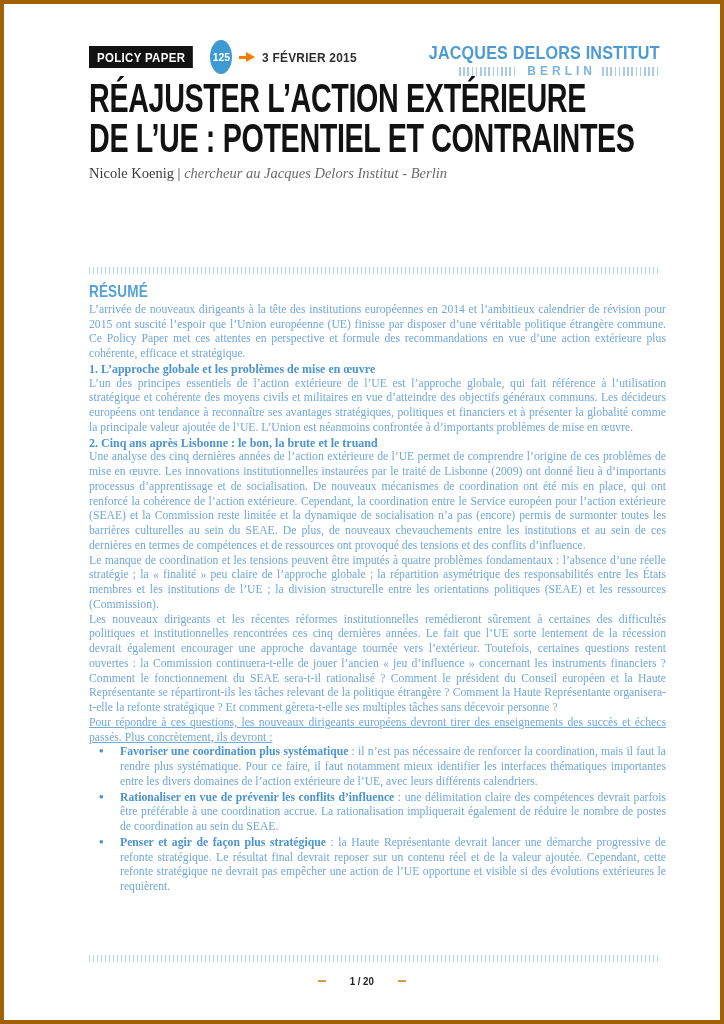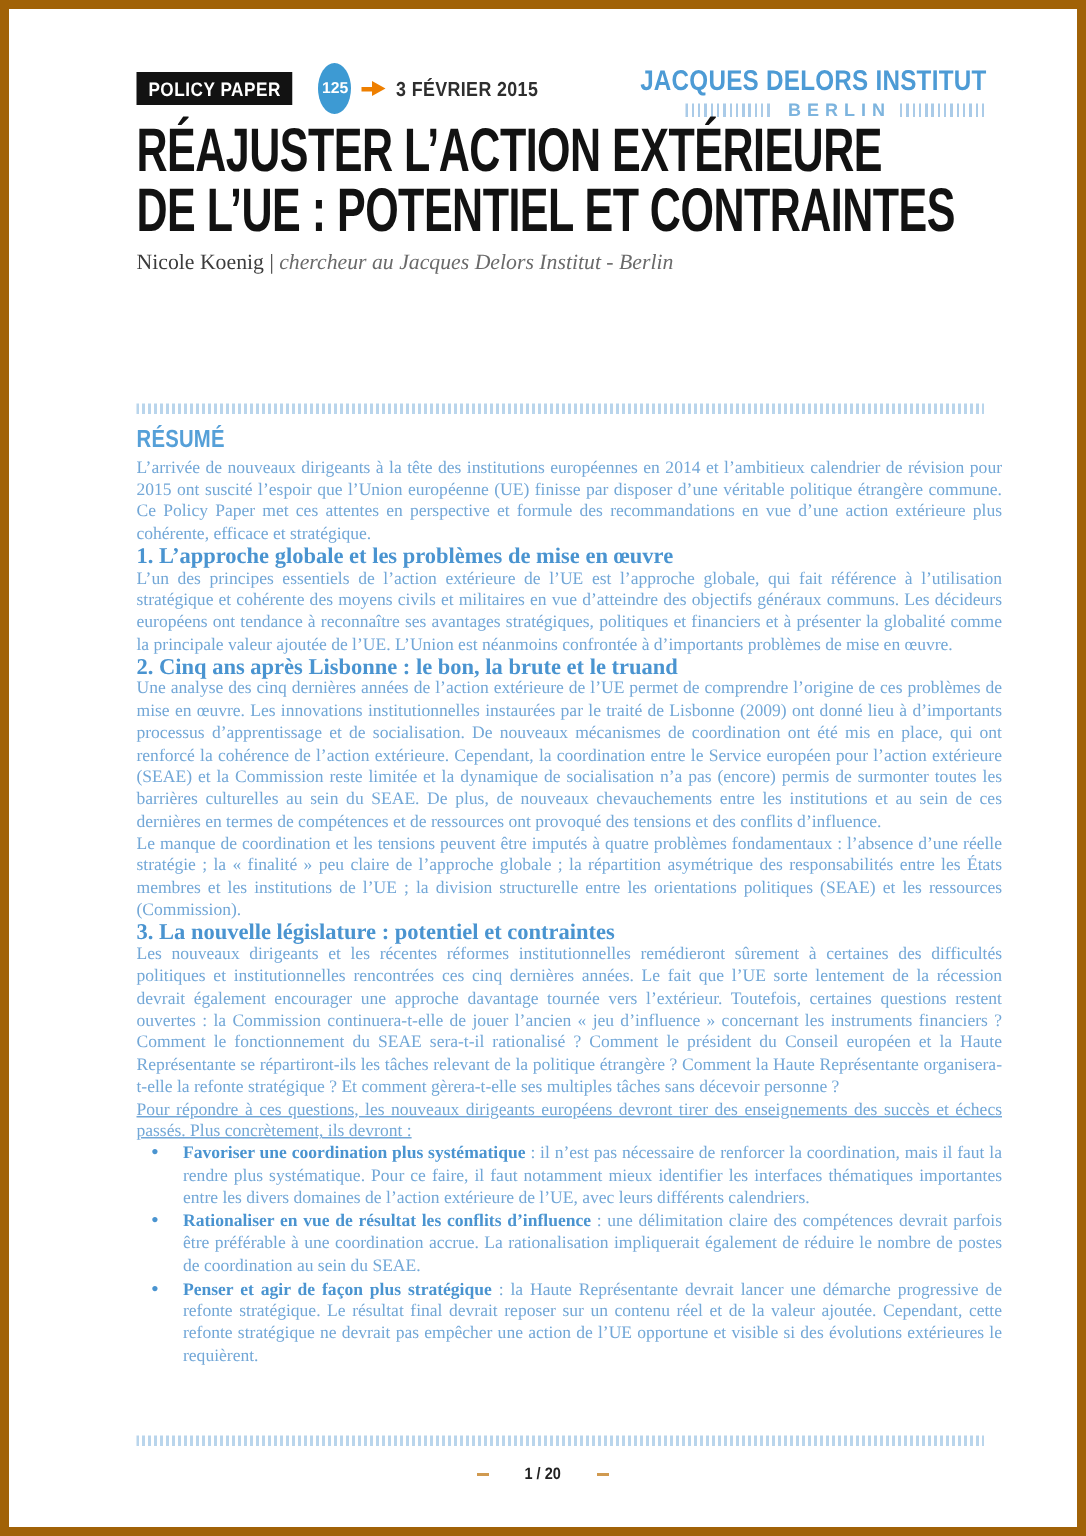--- a/index.html
+++ b/index.html
@@ -2,21 +2,21 @@
 <html lang="fr"><head>
 <meta charset="utf-8">
 <style>
   * { margin:0; padding:0; box-sizing:border-box; }
   html,body { background:#f3f3f3; }
   .page {
     position:relative;
     width:724px; height:1024px;
     margin:0 auto;
     background:#ffffff;
-    border:6px solid #a16207;
+    border:4px solid #a16207;
     overflow:hidden;
     font-family:"Liberation Serif", serif;
   }
   
   .header {
     position:absolute; top:36px; left:85px; right:60px;
     display:flex; justify-content:space-between; align-items:flex-start;
   }
   .badge-row { display:flex; align-items:center; gap:7px; }
   .badge {
@@ -101,21 +101,21 @@
     font-weight:bold; font-size:16.5px; color:#56a0d8;
     letter-spacing:.2px;
     transform:scaleX(.82); transform-origin:0 50%;
     margin-bottom:4px;
   }
   .content p { margin:0; }
   .intro { margin-bottom:7px; }
   .section-heading {
     font-weight:bold; color:#4a94d0;
     margin-top:7px; margin-bottom:1px;
-    text-align:left; font-size:15px;
+    text-align:left; font-size:12px;
   }
   .lead-out { margin-top:9px; margin-bottom:5px;text-decoration:underline; }
   .bullet { position:relative; padding-left:31px; }
   .bullet + .bullet { margin-top:1px; }
   .bullet-mark {
     position:absolute; left:10px; top:-1px;
     font-weight:bold; color:#4a94d0; font-size:13px;
   }
   .bullet-lead { font-weight:bold; color:#4a94d0; }
   
@@ -170,32 +170,31 @@
     <div class="resume-heading">RÉSUMÉ</div>
     <p class="intro">L’arrivée de nouveaux dirigeants à la tête des institutions européennes en 2014 et l’ambitieux calendrier de révision pour 2015 ont suscité l’espoir que l’Union européenne (UE) finisse par disposer d’une véritable politique étrangère commune. Ce Policy Paper met ces attentes en perspective et formule des recommandations en vue d’une action extérieure plus cohérente, efficace et stratégique.</p>
 
     <p class="section-heading">1. L’approche globale et les problèmes de mise en œuvre</p>
     <p>L’un des principes essentiels de l’action extérieure de l’UE est l’approche globale, qui fait référence à l’utilisation stratégique et cohérente des moyens civils et militaires en vue d’atteindre des objectifs généraux communs. Les décideurs européens ont tendance à reconnaître ses avantages stratégiques, politiques et financiers et à présenter la globalité comme la principale valeur ajoutée de l’UE. L’Union est néanmoins confrontée à d’importants problèmes de mise en œuvre.</p>
 
     <p class="section-heading">2. Cinq ans après Lisbonne : le bon, la brute et le truand</p>
     <p>Une analyse des cinq dernières années de l’action extérieure de l’UE permet de comprendre l’origine de ces problèmes de mise en œuvre. Les innovations institutionnelles instaurées par le traité de Lisbonne (2009) ont donné lieu à d’importants processus d’apprentissage et de socialisation. De nouveaux mécanismes de coordination ont été mis en place, qui ont renforcé la cohérence de l’action extérieure. Cependant, la coordination entre le Service européen pour l’action extérieure (SEAE) et la Commission reste limitée et la dynamique de socialisation n’a pas (encore) permis de surmonter toutes les barrières culturelles au sein du SEAE. De plus, de nouveaux chevauchements entre les institutions et au sein de ces dernières en termes de compétences et de ressources ont provoqué des tensions et des conflits d’influence.</p>
     <p>Le manque de coordination et les tensions peuvent être imputés à quatre problèmes fondamentaux : l’absence d’une réelle stratégie ; la « finalité » peu claire de l’approche globale ; la répartition asymétrique des responsabilités entre les États membres et les institutions de l’UE ; la division structurelle entre les orientations politiques (SEAE) et les ressources (Commission).</p>
 
-    <p class="section-heading">3. La nouvelle législature : potentiel et contraintes</p>
     <p>Les nouveaux dirigeants et les récentes réformes institutionnelles remédieront sûrement à certaines des difficultés politiques et institutionnelles rencontrées ces cinq dernières années. Le fait que l’UE sorte lentement de la récession devrait également encourager une approche davantage tournée vers l’extérieur. Toutefois, certaines questions restent ouvertes : la Commission continuera-t-elle de jouer l’ancien « jeu d’influence » concernant les instruments financiers ? Comment le fonctionnement du SEAE sera-t-il rationalisé ? Comment le président du Conseil européen et la Haute Représentante se répartiront-ils les tâches relevant de la politique étrangère ? Comment la Haute Représentante organisera-t-elle la refonte stratégique ? Et comment gèrera-t-elle ses multiples tâches sans décevoir personne ?</p>
 
     <p class="lead-out">Pour répondre à ces questions, les nouveaux dirigeants européens devront tirer des enseignements des succès et échecs passés. Plus concrètement, ils devront :</p>
 
     <div class="bullet">
       <span class="bullet-mark">•</span>
       <p><span class="bullet-lead">Favoriser une coordination plus systématique</span><span> : il n’est pas nécessaire de renforcer la coordination, mais il faut la rendre plus systématique. Pour ce faire, il faut notamment mieux identifier les interfaces thématiques importantes entre les divers domaines de l’action extérieure de l’UE, avec leurs différents calendriers.</span></p>
     </div>
     <div class="bullet">
       <span class="bullet-mark">•</span>
-      <p><span class="bullet-lead">Rationaliser en vue de résultat les conflits d’influence</span><span> : une délimitation claire des compétences devrait parfois être préférable à une coordination accrue. La rationalisation impliquerait également de réduire le nombre de postes de coordination au sein du SEAE.</span></p>
+      <p><span class="bullet-lead">Rationaliser en vue de prévenir les conflits d’influence</span><span> : une délimitation claire des compétences devrait parfois être préférable à une coordination accrue. La rationalisation impliquerait également de réduire le nombre de postes de coordination au sein du SEAE.</span></p>
     </div>
     <div class="bullet">
       <span class="bullet-mark">•</span>
       <p><span class="bullet-lead">Penser et agir de façon plus stratégique</span><span> : la Haute Représentante devrait lancer une démarche progressive de refonte stratégique. Le résultat final devrait reposer sur un contenu réel et de la valeur ajoutée. Cependant, cette refonte stratégique ne devrait pas empêcher une action de l’UE opportune et visible si des évolutions extérieures le requièrent.</span></p>
     </div>
   </div>
 
   <div class="stripe-divider divider-bottom"></div>
 
   <div class="footer">

